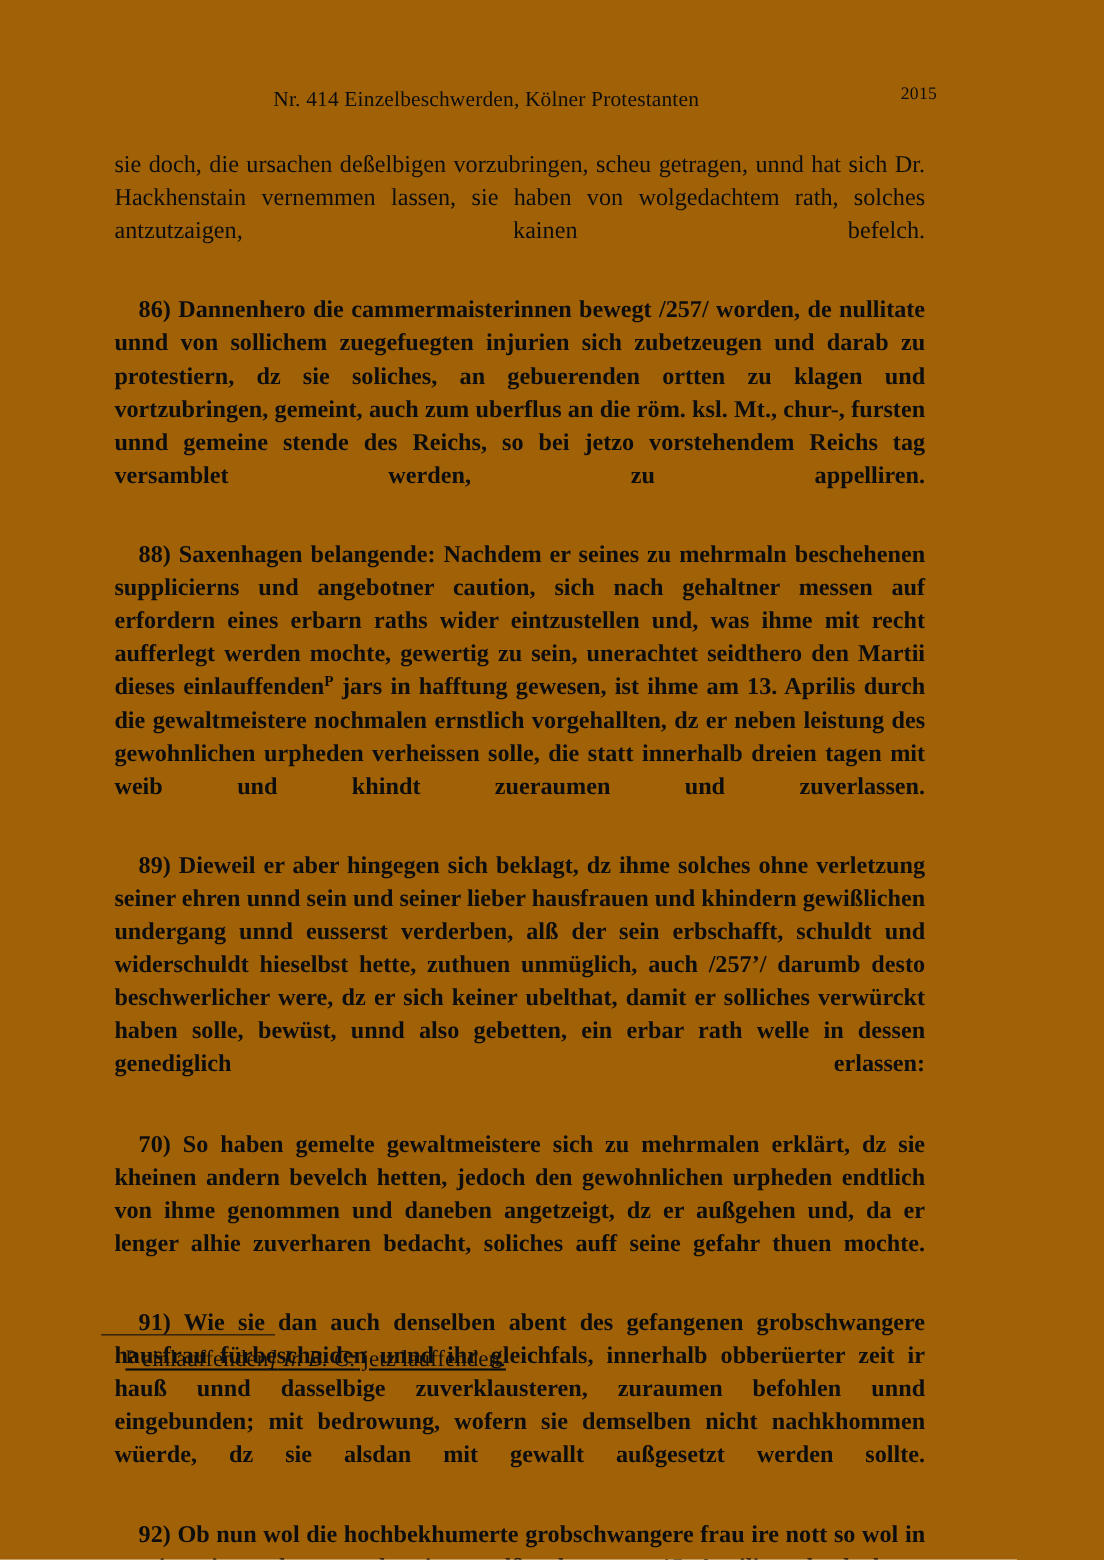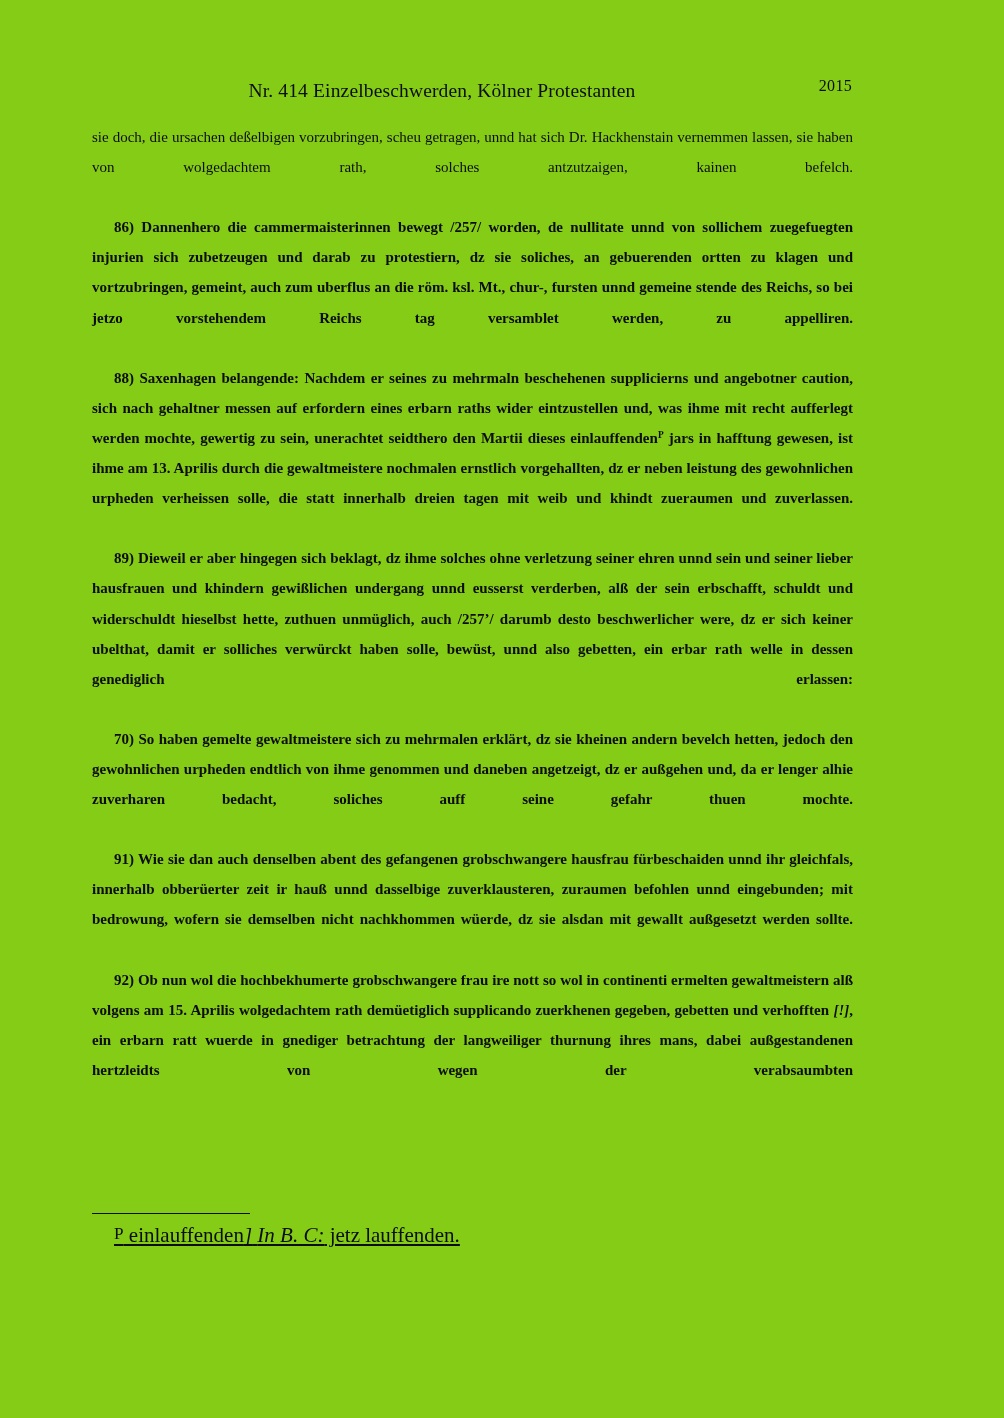--- a/index.html
+++ b/index.html
@@ -4,21 +4,21 @@
 <style>
   html, body {
     margin: 0;
     padding: 0;
     background: #ffffff;
   }
   .page {
     position: relative;
     width: 1004px;
     height: 1418px;
-    background: #84cc16;
+    background: #a16207;
     margin: 0 auto;
     overflow: hidden;
     font-family: "Liberation Serif", "DejaVu Serif", serif;
     color: #0d0d0d;
   }
 
   
   .running-head {
     position: absolute;
     left: 92px;
@@ -45,23 +45,23 @@
   }
 
   
   .textblock {
     position: absolute;
     left: 92px;
     top: 122px;
     width: 761px;
   }
   p.para {
-    margin: 0;
+    margin: 12px;
     padding: 0;
-    font-size: 15px;
+    font-size: 22px;
     line-height: 30.1px;
     text-align: justify;
     text-justify: inter-word;
     hyphens: none;
     -webkit-hyphens: none;
     text-indent: 0;
   }
   p.para.indent {
     text-indent: 22px;
     font-weight: bold;

